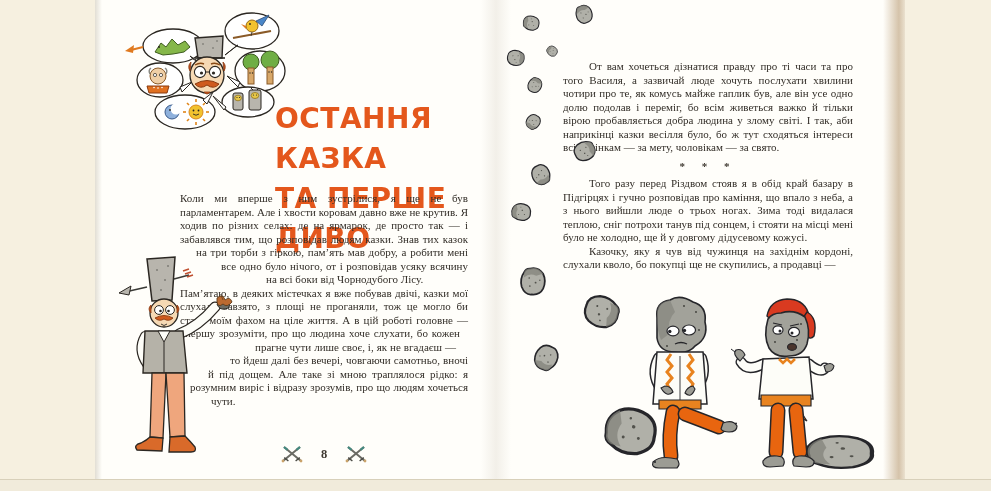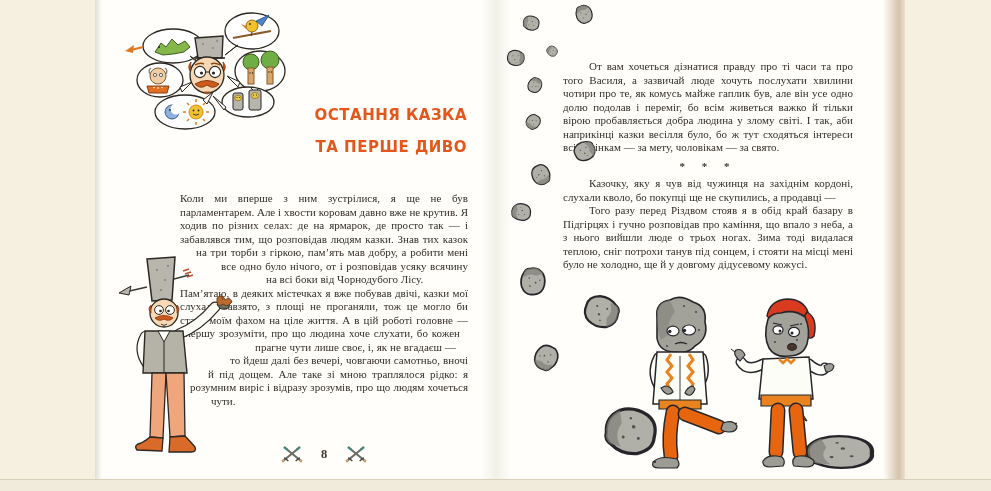--- a/index.html
+++ b/index.html
@@ -14,23 +14,23 @@
     background:#fffefa;
   }
   .book-left-edge{position:absolute;left:0;top:0;width:7px;height:479px;
     background:linear-gradient(to right, rgba(150,140,115,0.28), rgba(150,140,115,0));}
   .book-right-edge{position:absolute;right:0;top:0;width:22px;height:479px;
     background:linear-gradient(to right, rgba(190,160,118,0) 0%, rgba(178,146,104,0.55) 72%, rgba(214,196,164,0.5) 100%);}
   .gutter{position:absolute;left:386px;top:0;width:30px;height:479px;
     background:linear-gradient(to right, rgba(130,110,80,0) 0%, rgba(130,110,80,0.10) 50%, rgba(130,110,80,0) 100%);}
 
   .chapter-title{
-    position:absolute;left:180px;top:99px;width:192px;text-align:right;
+    position:absolute;left:180px;top:99px;width:192px;text-align:left;
     font-family:"DejaVu Sans", sans-serif;font-weight:bold;
-    font-size:15px;line-height:32px;color:#e4571c;letter-spacing:0.5px;
+    font-size:28px;line-height:40px;color:#e4571c;letter-spacing:0.5px;
   }
   .text-col{position:absolute;font-size:11px;line-height:13.5px;color:#332e28;text-align:justify;}
   .text-col p{margin:0;}
   #left-col{left:85px;top:192px;width:288px;}
   #right-col{left:468px;top:60px;width:290px;}
   #right-col p{text-indent:26px;}
   .sep{text-align:center;text-indent:0 !important;font-weight:bold;letter-spacing:7px;font-size:11px;color:#3c362e;margin:5px 0 4px 0;}
   .fl{float:left;clear:left;}
   .fr{float:right;clear:right;}
   .s{height:13.5px;}
@@ -106,22 +106,22 @@
         <line x1="5.2" y1="13.6" x2="9.4" y2="17" stroke="#4a4a44" stroke-width="1.4"></line>
         <line x1="20.8" y1="13.6" x2="16.6" y2="17" stroke="#4a4a44" stroke-width="1.4"></line>
         <circle cx="4" cy="17" r="1.4" fill="#c9a26a"></circle>
         <circle cx="22" cy="17" r="1.4" fill="#c9a26a"></circle>
       </svg>
     </div>
 
     <div class="text-col" id="right-col">
       <p>От вам хочеться дізнатися правду про ті часи та про того Василя, а зазвичай люде хочуть послухати хвилини чотири про те, як комусь майже гаплик був, але він усе одно долю подолав і переміг, бо всім живеться важко й тільки вірою пробавляється добра людина у злому світі. І так, аби наприкінці казки весілля було, бо ж тут сходяться інтереси всіх: жінкам — за мету, чоловікам — за свято.</p>
       <div class="sep">* * *</div>
+      <p>Того разу перед Різдвом стояв я в обід край базару в Підгірцях і гучно розповідав про каміння, що впало з неба, а з нього вийшли люде о трьох ногах. Зима тоді видалася теплою, сніг потрохи танув під сонцем, і стояти на місці мені було не холодно, ще й у довгому дідусевому кожусі.</p>
       <p>Казочку, яку я чув від чужинця на західнім кордоні, слухали кволо, бо покупці ще не скупились, а продавці —</p>
-      <p>Того разу перед Різдвом стояв я в обід край базару в Підгірцях і гучно розповідав про каміння, що впало з неба, а з нього вийшли люде о трьох ногах. Зима тоді видалася теплою, сніг потрохи танув під сонцем, і стояти на місці мені було не холодно, ще й у довгому дідусевому кожусі.</p>
     </div>
 
     <svg class="ill" width="810" height="479" viewBox="0 0 810 479">
       <defs>
         <g id="rock">
           <path d="M-9,3 Q-11,-3 -6,-7 Q-1,-10 5,-8 Q10,-6 10,0 Q11,5 5,8 Q-1,10 -6,7 Q-9,6 -9,3 Z" fill="#b0b0a8" stroke="#26262a" stroke-width="1.3"></path>
           <path d="M-9,3 Q-11,-3 -6,-7 L-4,-2 Q-6,3 -2,7 L-6,7 Q-9,6 -9,3 Z" fill="#83837b" opacity="0.75"></path>
           <circle cx="1" cy="-2" r="0.7" fill="#52524c"></circle>
           <circle cx="4" cy="2" r="0.6" fill="#52524c"></circle>
           <circle cx="-2" cy="3" r="0.6" fill="#52524c"></circle>

